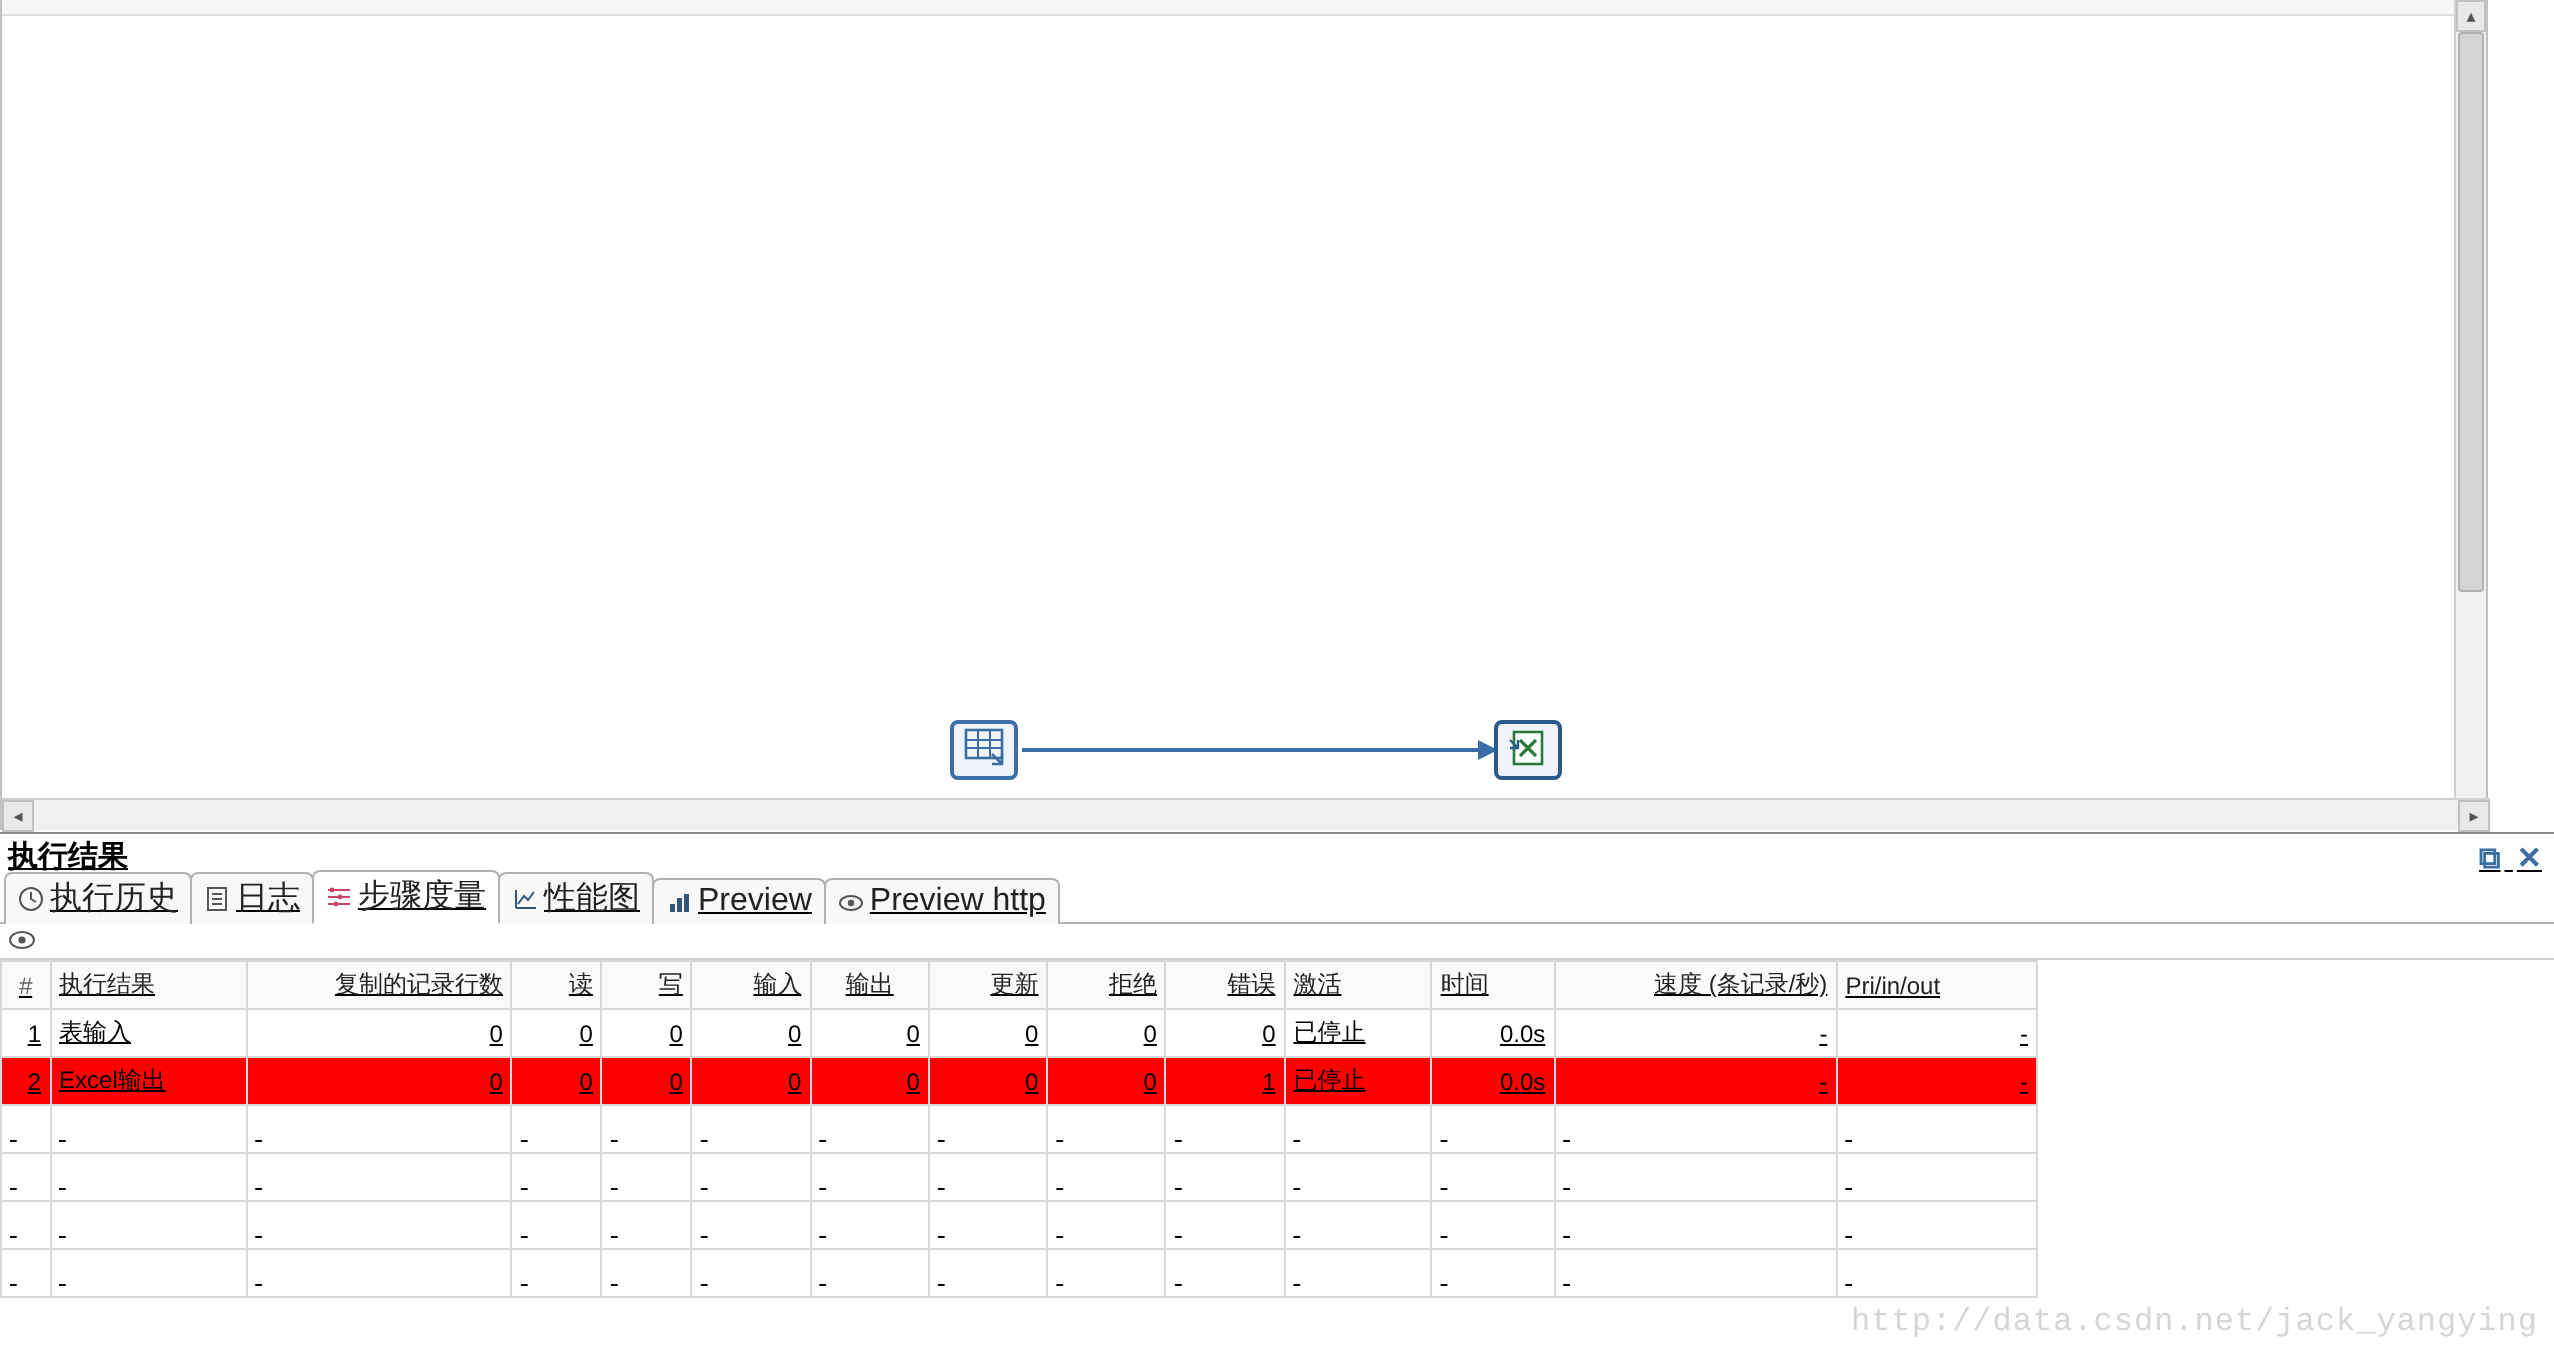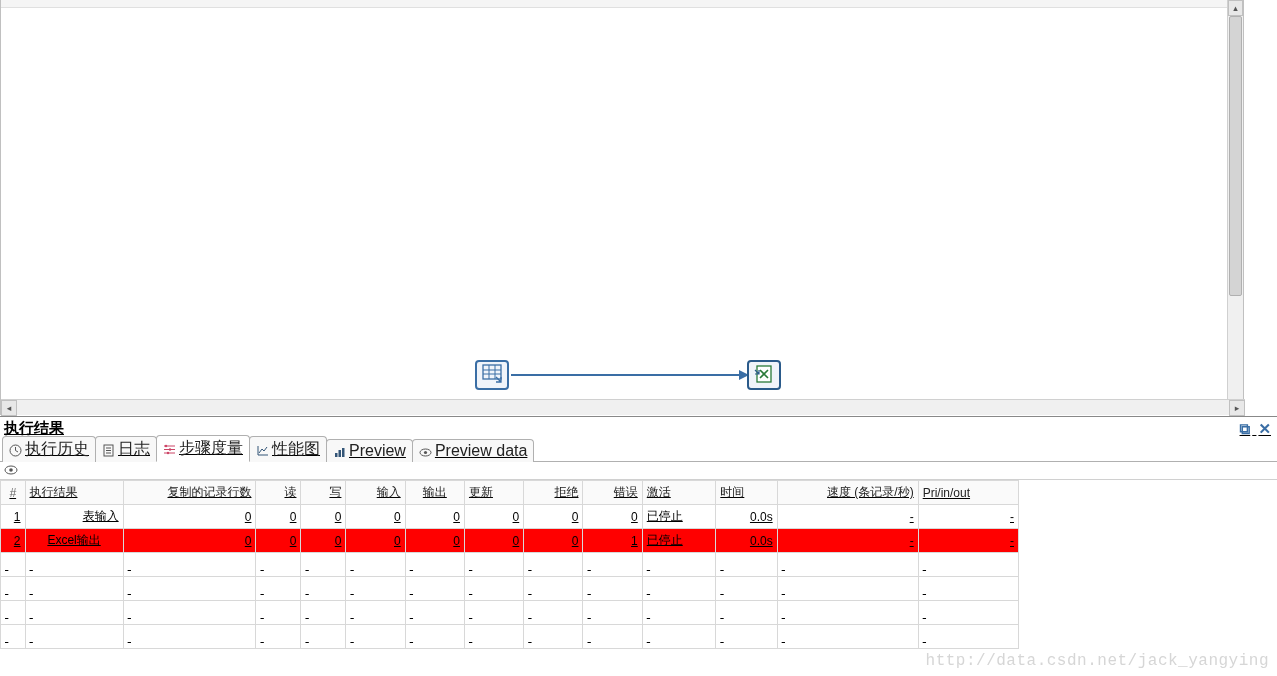--- a/index.html
+++ b/index.html
@@ -291,70 +291,70 @@
             <rect x="5.5" y="4" width="2.5" height="7" fill="#357"></rect>
             <rect x="9" y="2" width="2.5" height="9" fill="#357"></rect>
           </svg></span>
       <span>Preview</span>
     </div>
     <div class="tab">
       <span class="ticon"><svg viewBox="0 0 13 13">
             <ellipse cx="6.5" cy="6.5" rx="5.5" ry="3.5" fill="none" stroke="#555"></ellipse>
             <circle cx="6.5" cy="6.5" r="1.6" fill="#555"></circle>
           </svg></span>
-      <span>Preview data</span>
+      <span>Preview http</span>
     </div>
   </div>
 
   <div class="eye-row">
     <span><svg viewBox="0 0 14 10">
           <ellipse cx="7" cy="5" rx="6" ry="4" fill="none" stroke="#555"></ellipse>
           <circle cx="7" cy="5" r="1.8" fill="#555"></circle>
         </svg></span>
   </div>
 
   <table class="metrics">
     <thead>
       <tr>
         <th class="rnum">#</th>
         <th class="col-name">执行结果</th>
         <th class="col-num c-copy" style="text-align:right">复制的记录行数</th>
         <th class="col-num c-read" style="text-align:right">读</th>
         <th class="col-num c-write" style="text-align:right">写</th>
         <th class="col-num c-in" style="text-align:right">输入</th>
         <th class="col-num c-out" style="text-align:center">输出</th>
-        <th class="col-num c-upd" style="">更新</th>
+        <th class="col-num c-upd" style="text-align:right">更新</th>
         <th class="col-num c-rej sorted" style="text-align:right">拒绝</th>
         <th class="col-num c-err" style="text-align:right">错误</th>
         <th class="c-act">激活</th>
         <th class="col-num c-time" style="text-align:left">时间</th>
         <th class="col-num c-speed" style="text-align:right">速度 (条记录/秒)</th>
         <th class="col-num c-pri" style="">Pri/in/out</th>
       </tr>
     </thead>
     <tbody id="metrics-body">
         <tr>
           <td class="rnum">1</td>
-          <td class="col-name" style="text-align: right; margin-left: 32px;">表输入</td>
+          <td class="col-name" style="text-align: left; margin-left: 32px;">表输入</td>
           <td class="col-num c-copy" style="text-align: right;">0</td>
           <td class="col-num c-read" style="text-align: right;">0</td>
           <td class="col-num c-write" style="text-align: right;">0</td>
           <td class="col-num c-in" style="text-align: right;">0</td>
           <td class="col-num c-out" style="text-align: right;">0</td>
           <td class="col-num c-upd" style="text-align: right;">0</td>
           <td class="col-num c-rej" style="text-align: right;">0</td>
           <td class="col-num c-err" style="text-align: right;">0</td>
           <td class="c-act" style="text-align: left;">已停止</td>
           <td class="col-num c-time" style="text-align: right;">0.0s</td>
           <td class="col-num c-speed" style="text-align: right;">-</td>
           <td class="col-num c-pri" style="text-align: right;">-</td>
         </tr>
         <tr class="err">
           <td class="rnum">2</td>
-          <td class="col-name" style="text-align: center;">Excel输出</td>
+          <td class="col-name" style="text-align: left;">Excel输出</td>
           <td class="col-num c-copy" style="text-align: right;">0</td>
           <td class="col-num c-read" style="text-align: right;">0</td>
           <td class="col-num c-write" style="text-align: right;">0</td>
           <td class="col-num c-in" style="text-align: right;">0</td>
           <td class="col-num c-out" style="text-align: right;">0</td>
           <td class="col-num c-upd" style="text-align: right;">0</td>
           <td class="col-num c-rej" style="text-align: right;">0</td>
           <td class="col-num c-err" style="text-align: right;">1</td>
           <td class="c-act" style="text-align: left;">已停止</td>
           <td class="col-num c-time" style="text-align: right;">0.0s</td>

